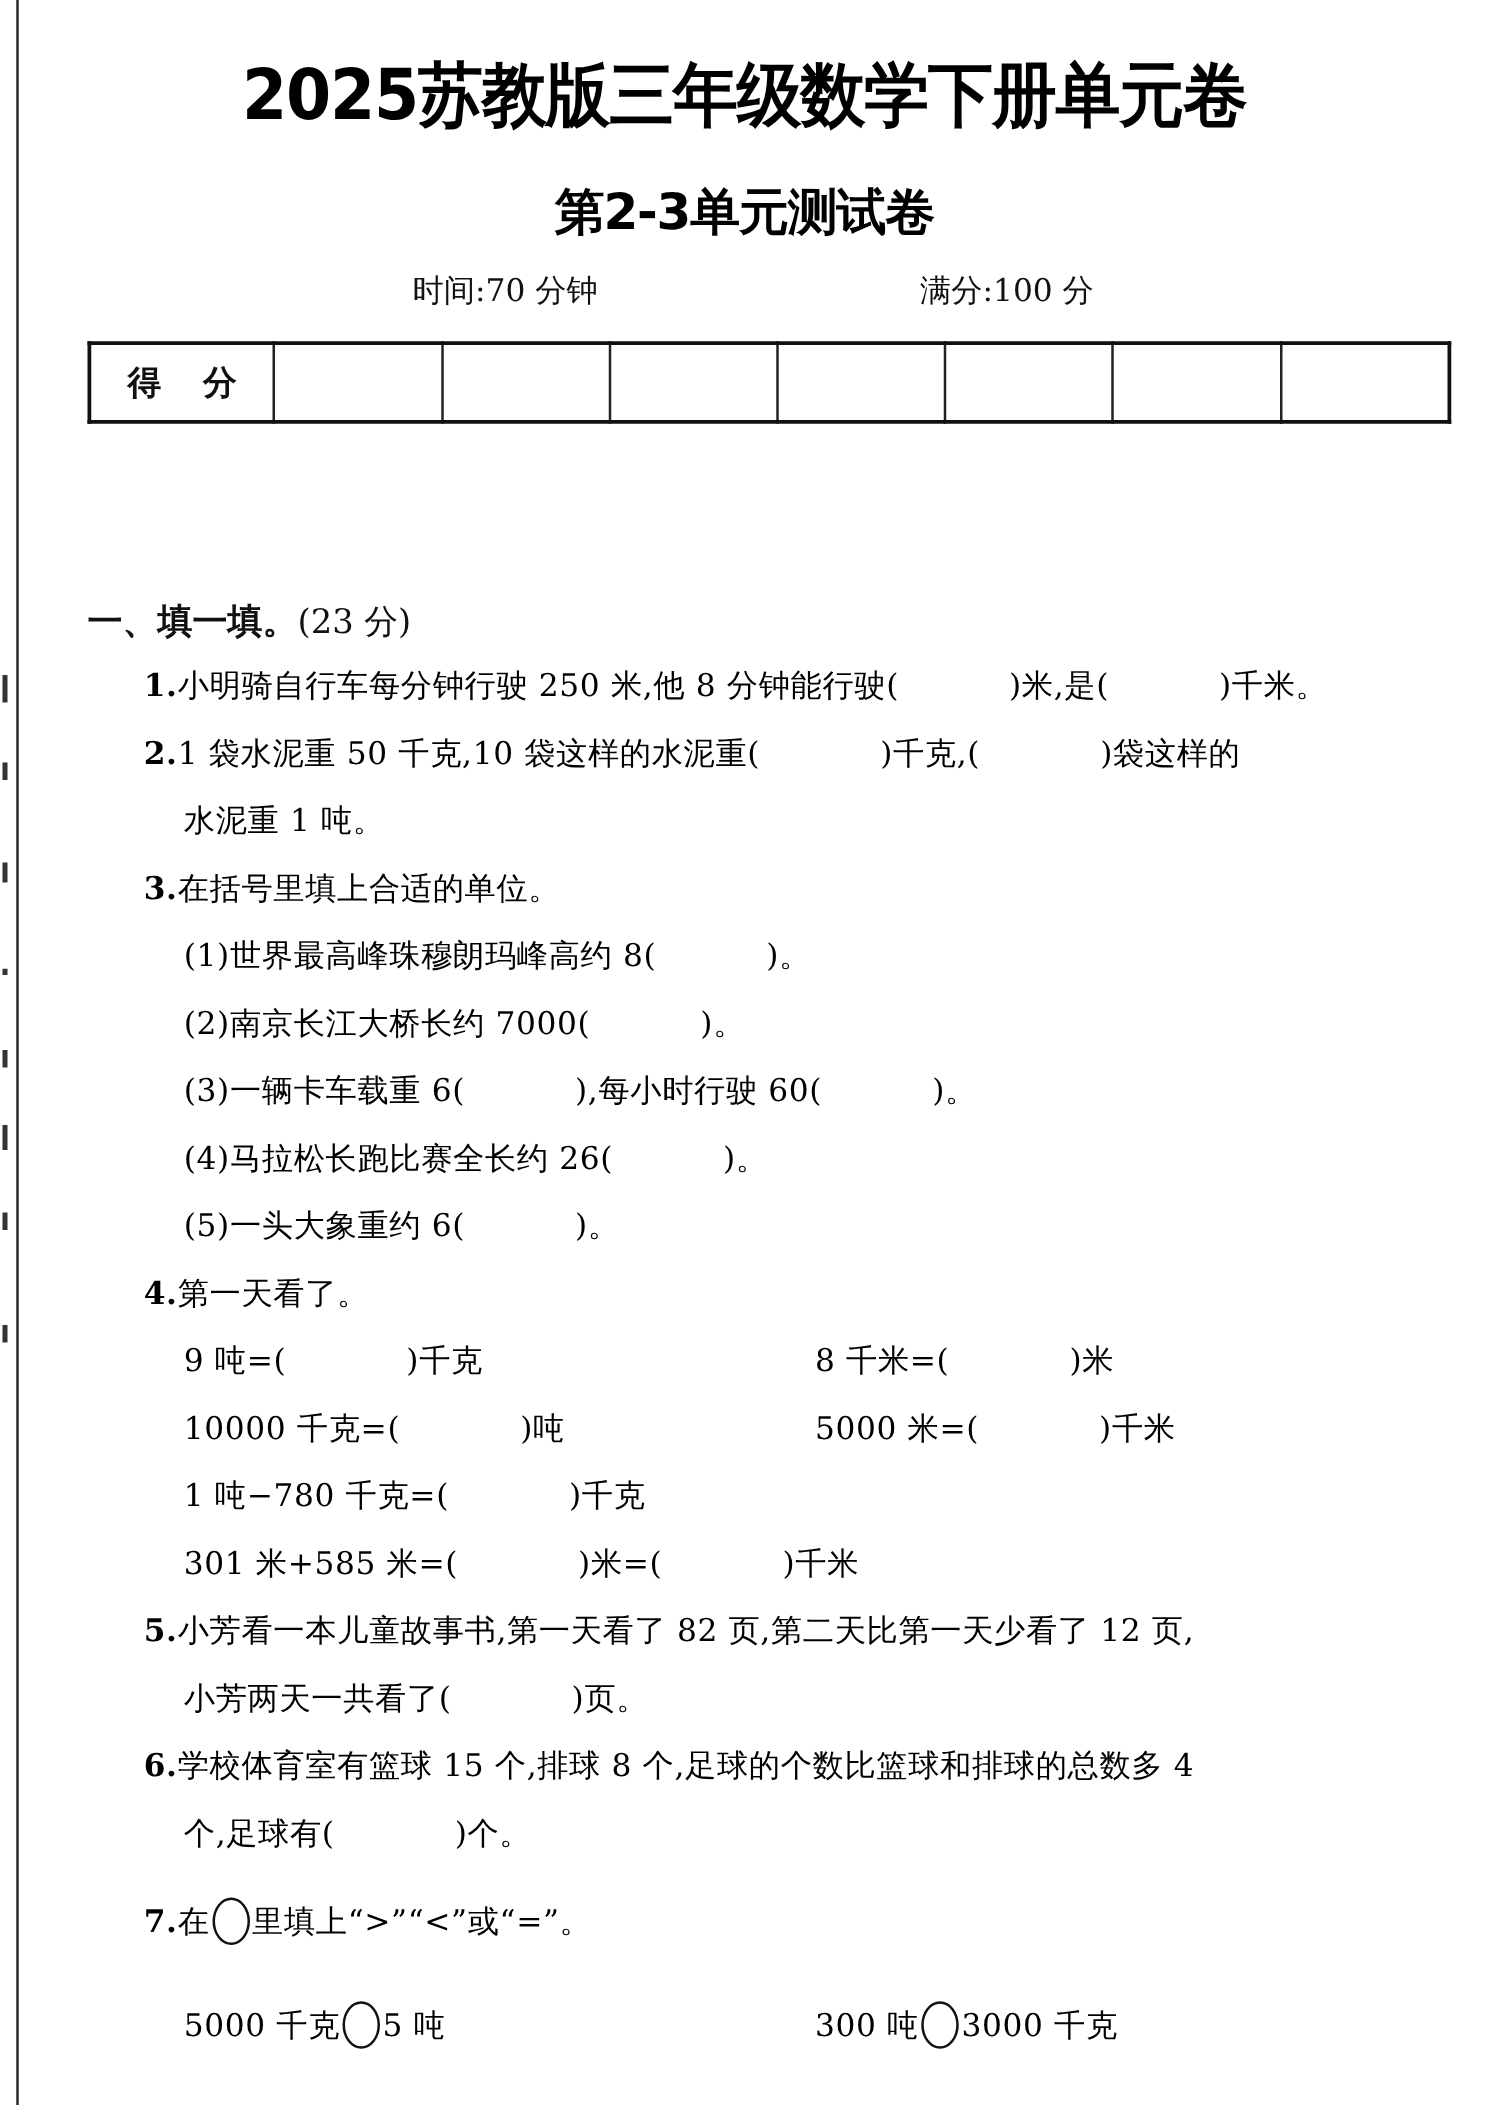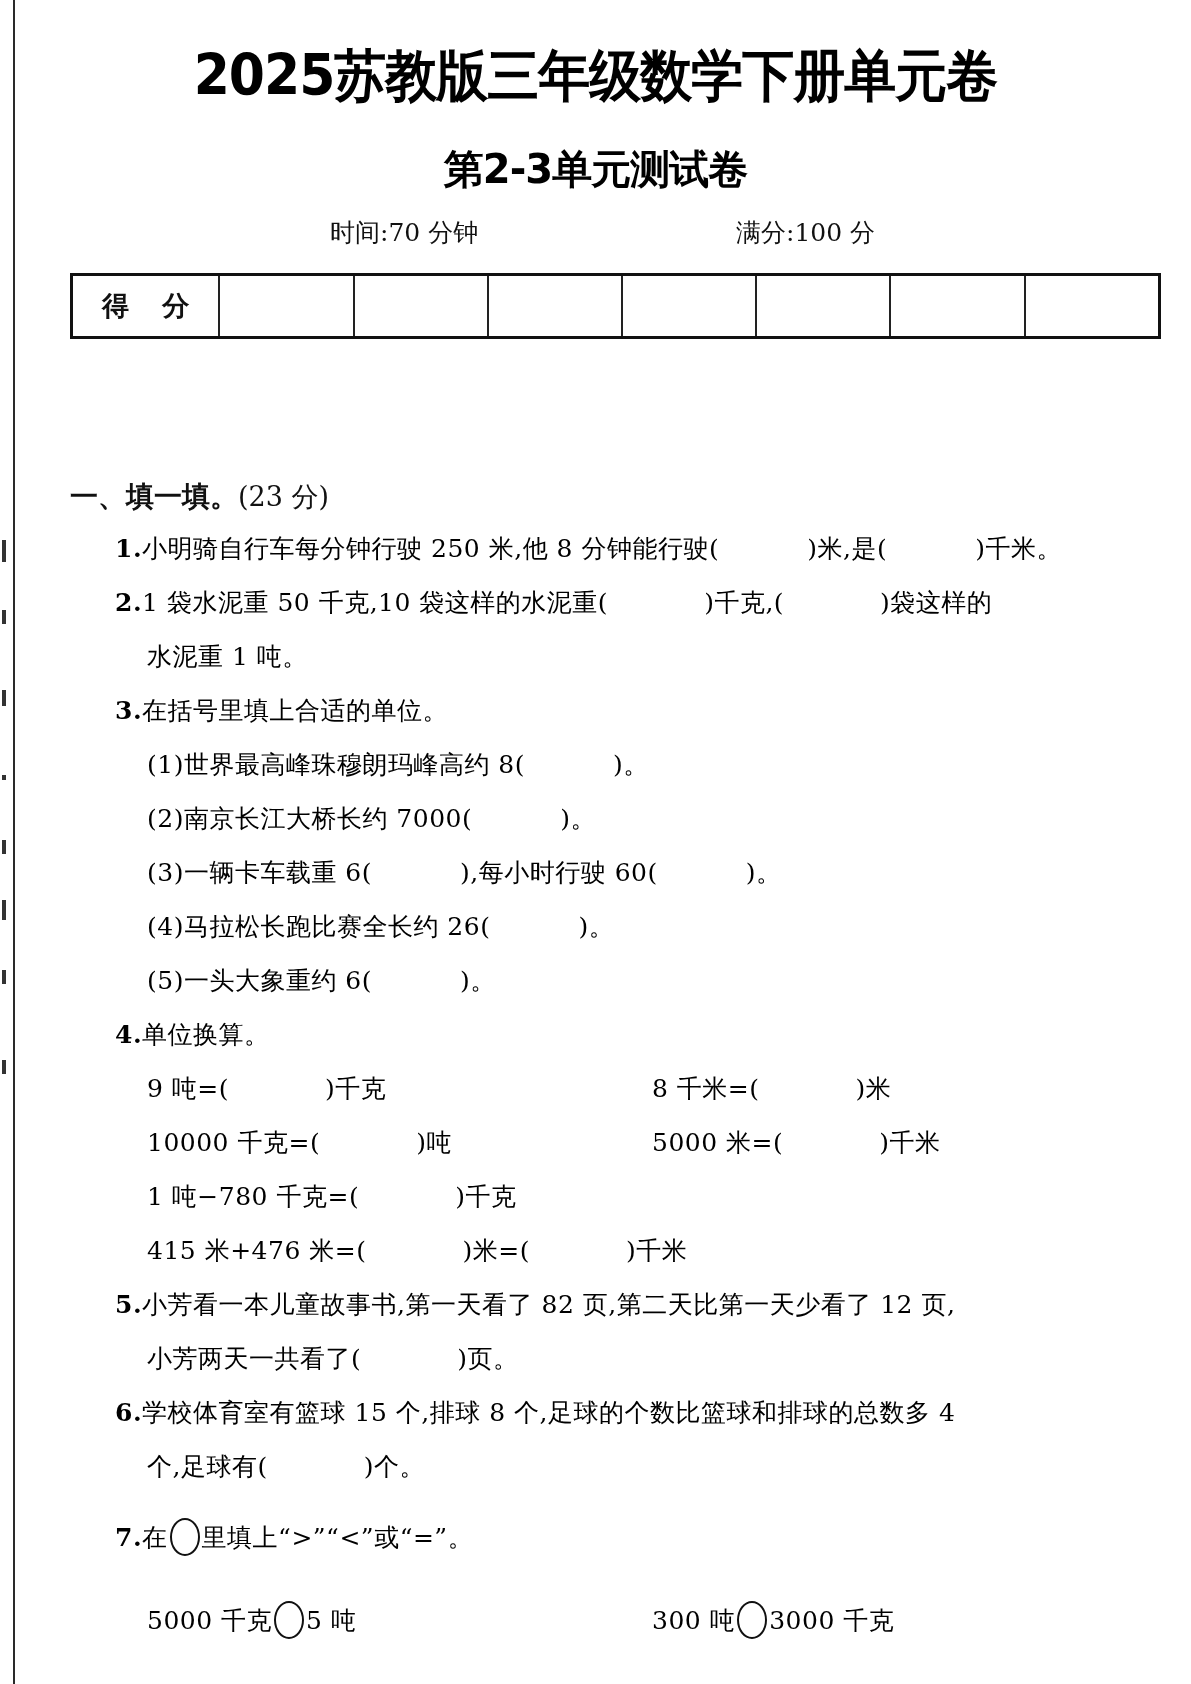--- a/index.html
+++ b/index.html
@@ -124,39 +124,39 @@
   <span>(3)一辆卡车载重 6(</span><span class="blank"></span><span>),每小时行驶 60(</span><span class="blank"></span><span>)。</span>
 </div>
 <div class="line" style="left:147px;top:910px;">
   <span>(4)马拉松长跑比赛全长约 26(</span><span class="blank"></span><span>)。</span>
 </div>
 <div class="line" style="left:147px;top:964px;">
   <span>(5)一头大象重约 6(</span><span class="blank"></span><span>)。</span>
 </div>
 
 <div class="line" style="left:115px;top:1018px;">
-  <span class="qnum">4.</span><span>单位换算。</span>
+  <span class="qnum">4.</span><span>第一天看了。</span>
 </div>
 <div class="line" style="left:147px;top:1072px;">
   <span>9 吨=(</span><span class="blank md"></span><span>)千克</span>
 </div>
 <div class="line" style="left:652px;top:1072px;">
   <span>8 千米=(</span><span class="blank md"></span><span>)米</span>
 </div>
 <div class="line" style="left:147px;top:1126px;">
   <span>10000 千克=(</span><span class="blank md"></span><span>)吨</span>
 </div>
 <div class="line" style="left:652px;top:1126px;">
   <span>5000 米=(</span><span class="blank md"></span><span>)千米</span>
 </div>
 <div class="line" style="left:147px;top:1180px;">
   <span>1 吨−780 千克=(</span><span class="blank md"></span><span>)千克</span>
 </div>
 <div class="line" style="left:147px;top:1234px;">
-  <span>415 米+476 米=(</span><span class="blank md"></span><span>)米=(</span><span class="blank md"></span><span>)千米</span>
+  <span>301 米+585 米=(</span><span class="blank md"></span><span>)米=(</span><span class="blank md"></span><span>)千米</span>
 </div>
 
 <div class="line" style="left:115px;top:1288px;">
   <span class="qnum">5.</span><span>小芳看一本儿童故事书,第一天看了 82 页,第二天比第一天少看了 12 页,</span>
 </div>
 <div class="line" style="left:147px;top:1342px;">
   <span>小芳两天一共看了(</span><span class="blank md"></span><span>)页。</span>
 </div>
 
 <div class="line" style="left:115px;top:1396px;">

